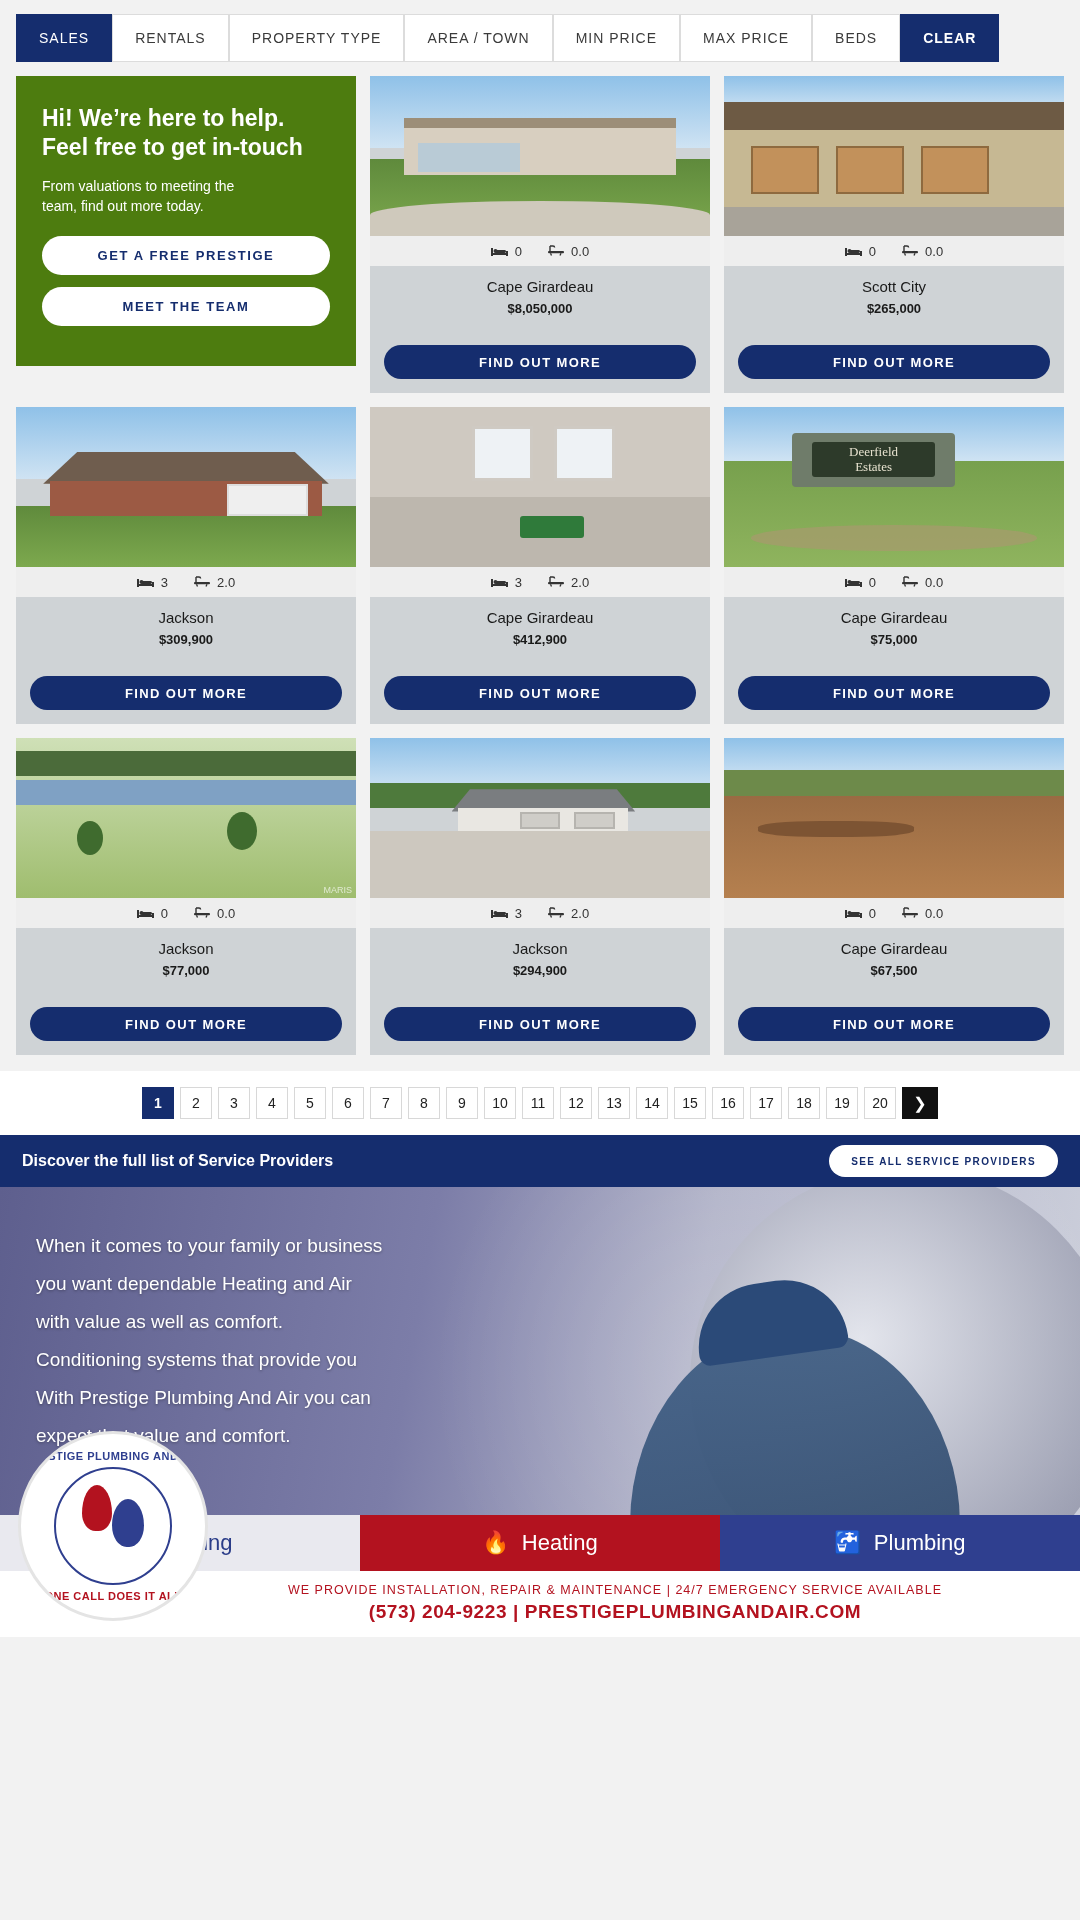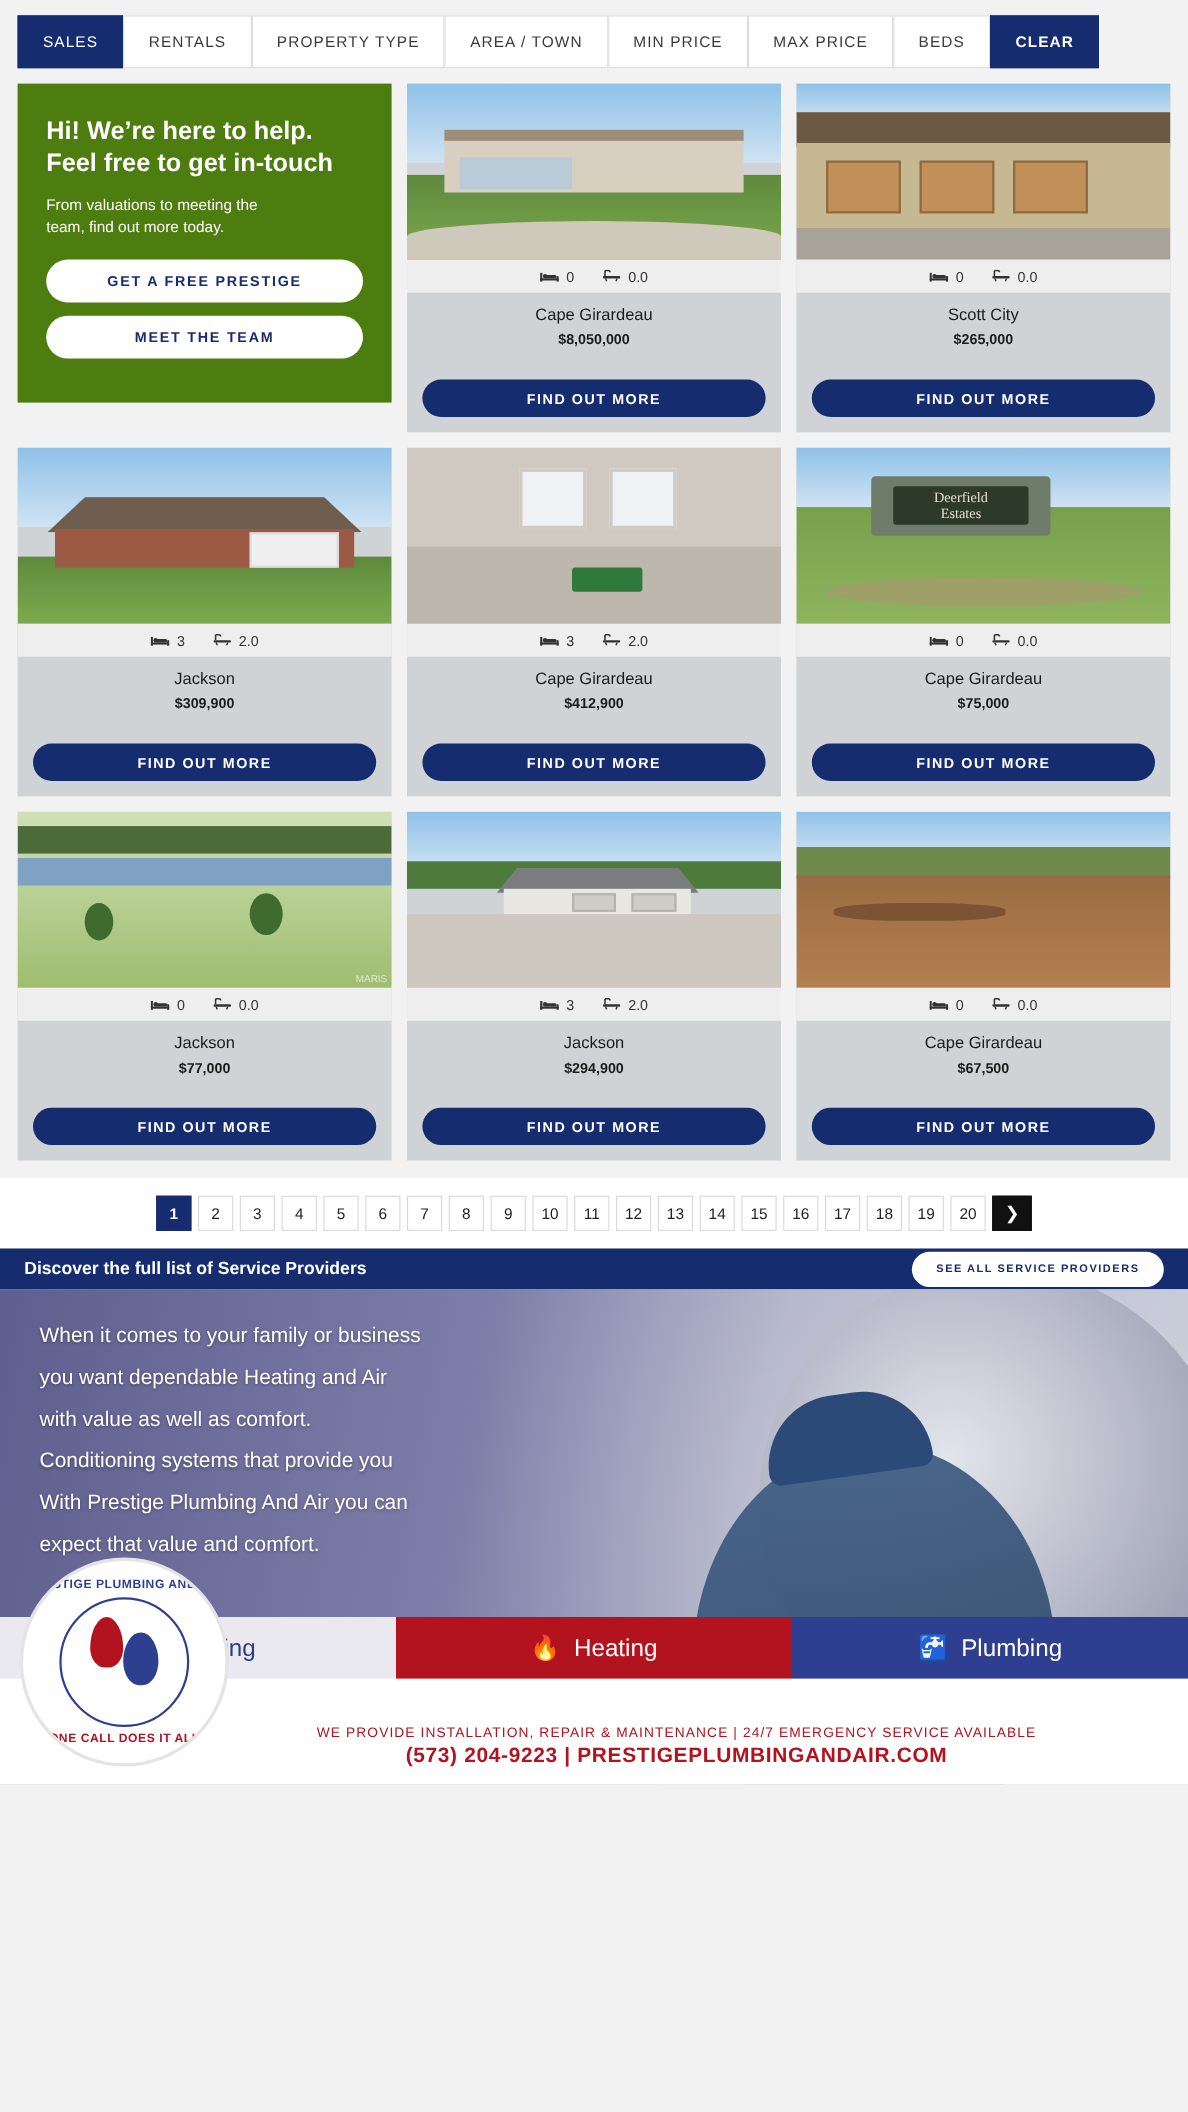--- a/index.html
+++ b/index.html
@@ -156,21 +156,21 @@
     justify-content: center;
     cursor: pointer;
   }
   .page-btn.active { background: #152d6e; color: #fff; border-color: #152d6e; font-weight: bold; }
   .page-btn.next { background: #111; color: #fff; border-color: #111; width: 36px; font-size: 16px; }
 
   
   .sp-strip {
     background: #152d6e;
     color: #fff;
-    height: 37px;
+    height: 52px;
     display: flex;
     align-items: center;
     justify-content: space-between;
     padding: 0 22px;
   }
   .sp-strip .sp-title { font-size: 16px; font-weight: bold; }
   .sp-btn {
     background: #fff; color: #152d6e; border: none; border-radius: 18px;
     height: 32px; padding: 0 22px; font-size: 10px; font-weight: bold; letter-spacing: 1.4px;
     cursor: pointer;
@@ -200,42 +200,42 @@
     background: linear-gradient(160deg, #3f5f86, #2d4566);
     border-radius: 50% 50% 30% 30% / 60% 60% 40% 40%;
     opacity: .92;
   }
   .cap {
     position:absolute; right: 235px; top: 95px; width: 150px; height: 75px;
     background:#2b4a78; border-radius: 70px 70px 12px 12px; transform: rotate(-8deg);
   }
   .ad-text {
     position: relative;
-    padding: 24px 36px 0 36px;
+    padding: 40px 36px 0 36px;
     color: #fff;
     font-size: 19px;
     line-height: 2.0;
     max-width: 560px;
     text-shadow: 0 1px 3px rgba(0,0,0,.35);
   }
   .ad-bottom {
     position: absolute; left: 0; right: 0; bottom: 0;
     background: #fff;
   }
   .svc-row { display: flex; height: 56px; }
   .svc {
     flex: 1; display: flex; align-items: center; justify-content: center; gap: 12px;
     font-size: 22px; color: #fff;
   }
   .svc.cooling { background: #e9e9ef; color: #2a3c88; }
   .svc.heating { background: #b3121f; }
   .svc.plumbing { background: #2f3f8f; }
   .svc-note {
     text-align: center; color: #b3121f; font-size: 12.5px; letter-spacing: 1px;
-    padding: 12px 0 2px 0; padding-left: 150px; margin-top: 30px;
+    padding: 12px 0 2px 0; padding-left: 150px;
   }
   .svc-phone {
     text-align: center; color: #b3121f; font-size: 19px; font-weight: bold; letter-spacing: .6px;
     padding: 2px 0 14px 0; padding-left: 150px;
   }
   .logo-circle {
     position: absolute; left: 18px; bottom: 16px;
     width: 190px; height: 190px; border-radius: 50%;
     background: #fff; border: 3px solid #e4e4e4;
     display: flex; align-items: center; justify-content: center;

